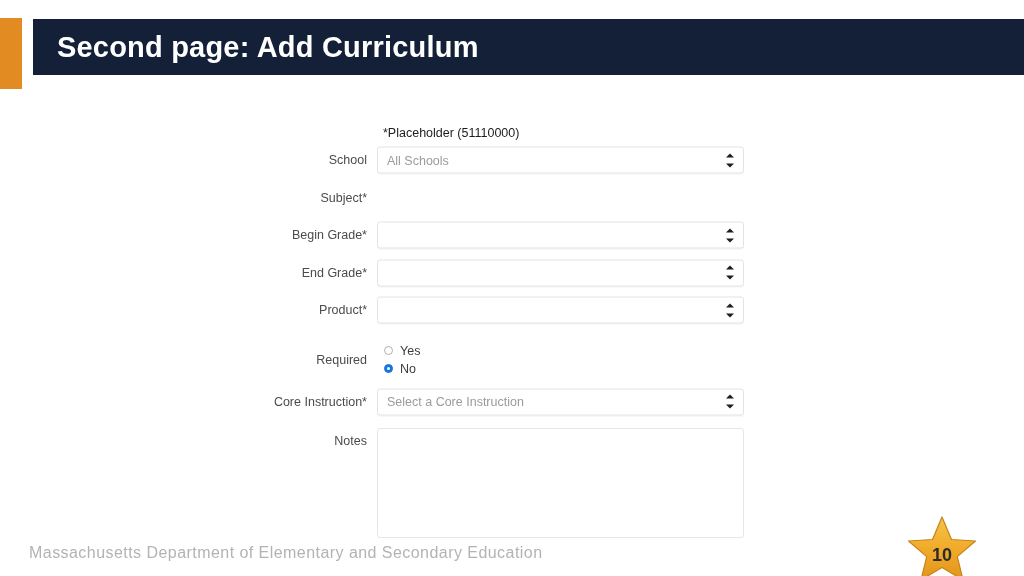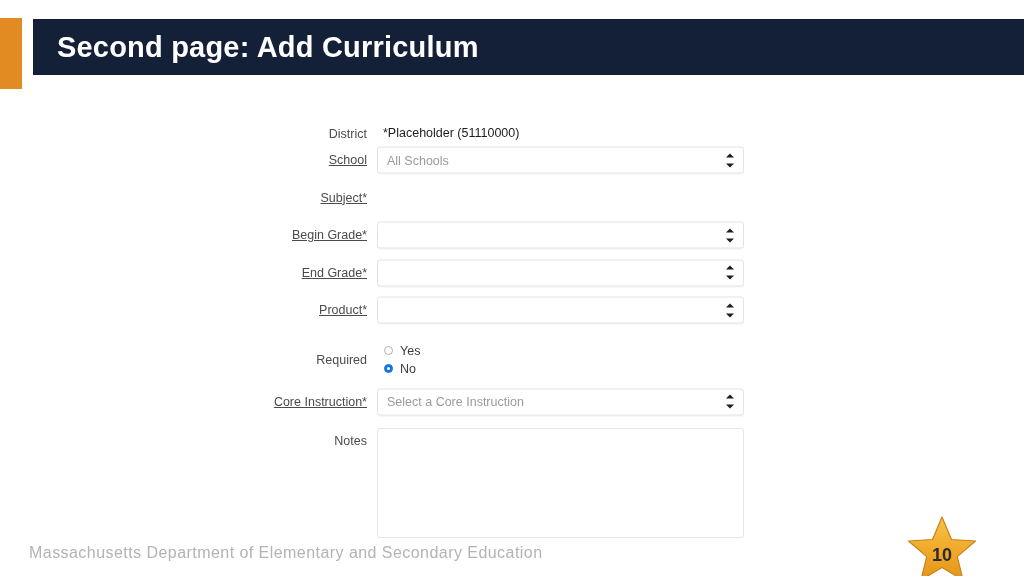--- a/index.html
+++ b/index.html
@@ -58,21 +58,21 @@
   .row .label {
     position: absolute;
     left: 180px;
     width: 187px;
     text-align: right;
     font-size: 12.5px;
     color: #4b4b4b;
     white-space: nowrap;
   }
   .row.r-district .label { top: 23px; }
-  .row .label.mid { top: 50%; transform: translateY(-50%); text-decoration: underline; }
+  .row .label.mid { top: 50%; transform: translateY(-50%); }
 
   .value-static {
     position: absolute;
     left: 383px;
     top: 22px;
     font-size: 12.5px;
     font-weight: normal;
     color: #1c1c1c;
     white-space: nowrap;
   }
@@ -212,21 +212,20 @@
 <body>
 
 <div class="accent-bar"></div>
 <div class="title-bar">
   <div class="title-text">Second page: Add Curriculum</div>
 </div>
 
 <div class="form">
 
   <div class="row r-district">
-    <div class="label">District</div>
     <div class="value-static">*Placeholder (51110000)</div>
   </div>
 
   <div class="row">
     <div class="label mid">School</div>
     <div class="field">
       <span class="ph">All Schools</span>
       <span class="caret">
           <i class="up"></i>
           <i class="dn"></i>

